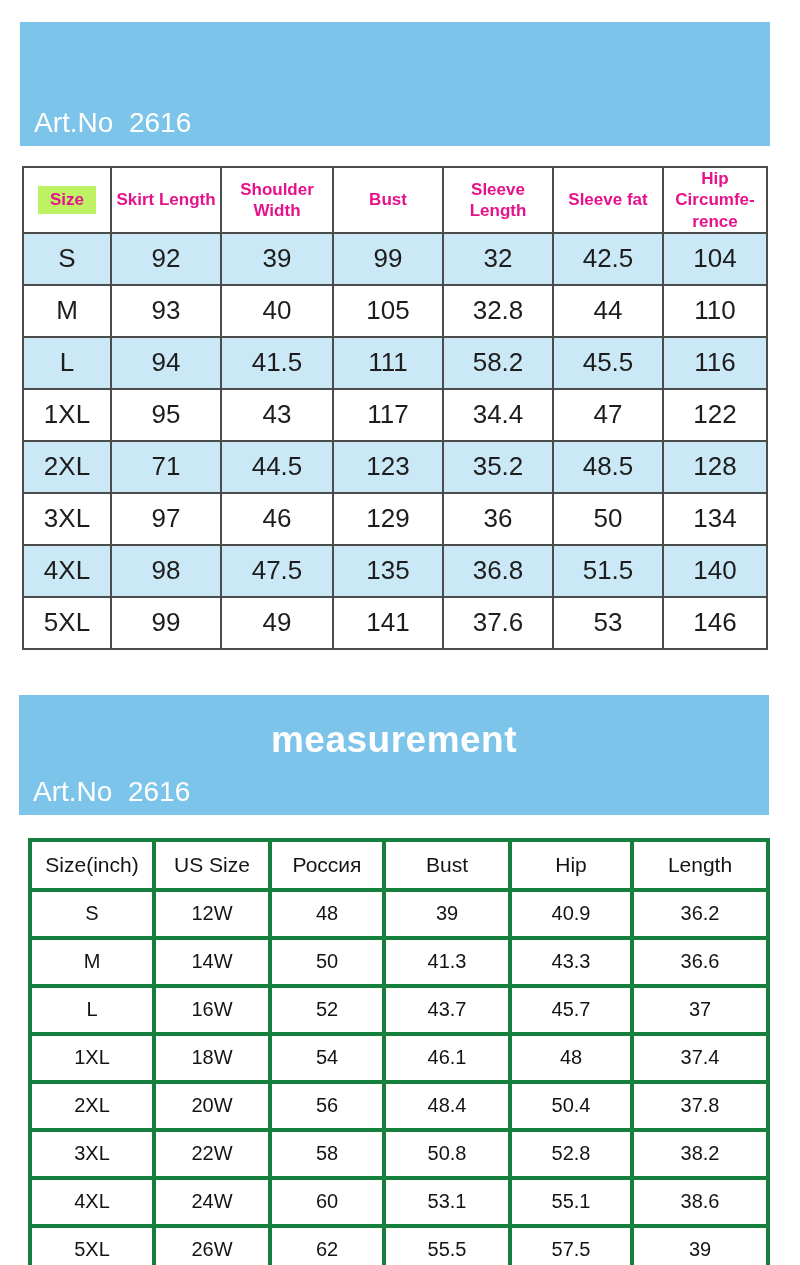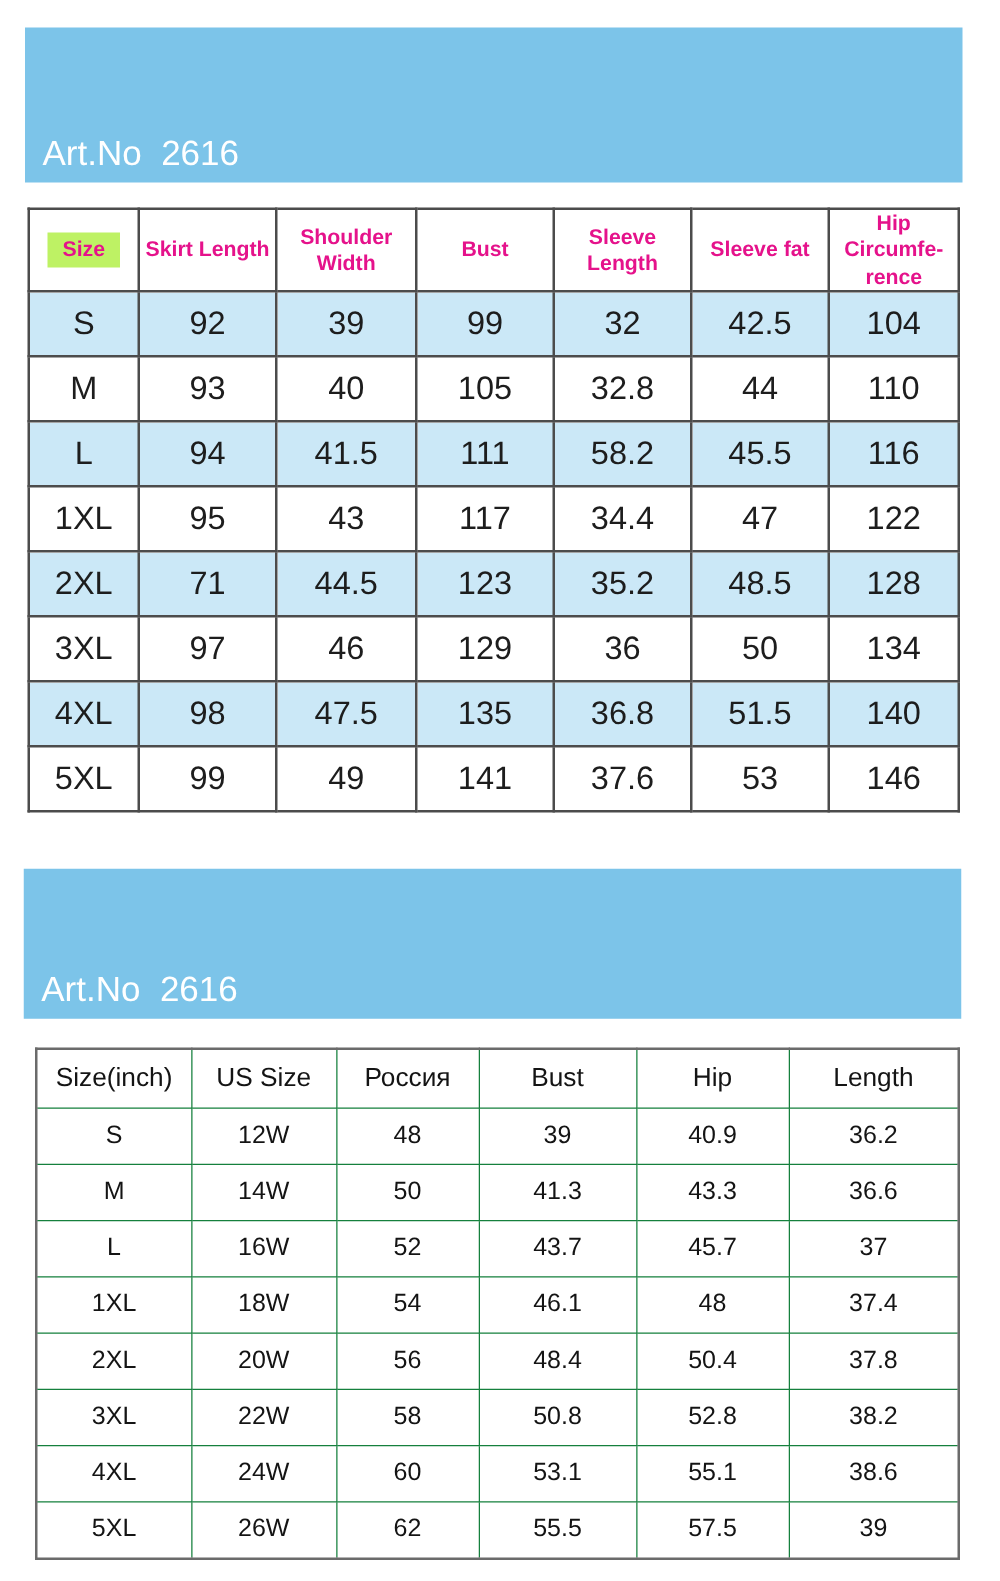--- a/index.html
+++ b/index.html
@@ -86,21 +86,21 @@
     padding: 3px 12px;
     display: inline-block;
   }
   
   .table-inch {
     margin: 23px 0 0 28px;
     width: 738px;
     border: 2px solid #6b6b6b;
   }
   .table-inch th, .table-inch td {
-    border: 1px solid #15803d;
+    border: 4px solid #15803d;
     text-align: center;
     vertical-align: middle;
     padding: 0;
     overflow: hidden;
   }
   .table-inch thead th {
     height: 46px;
     font-size: 21px;
     font-weight: normal;
     color: #141414;
@@ -214,20 +214,21 @@
           <td>49</td>
           <td>141</td>
           <td>37.6</td>
           <td>53</td>
           <td>146</td>
         </tr>
       </tbody>
   </table>
 
   <div class="banner banner-2">
+    <div class="banner-title">measurement</div>
     <div class="banner-artno">Art.No  2616</div>
   </div>
 
   <table class="table-inch">
     <colgroup>
       <col style="width:124px">
         <col style="width:116px">
         <col style="width:114px">
       <col style="width:126px">
         <col style="width:122px">

